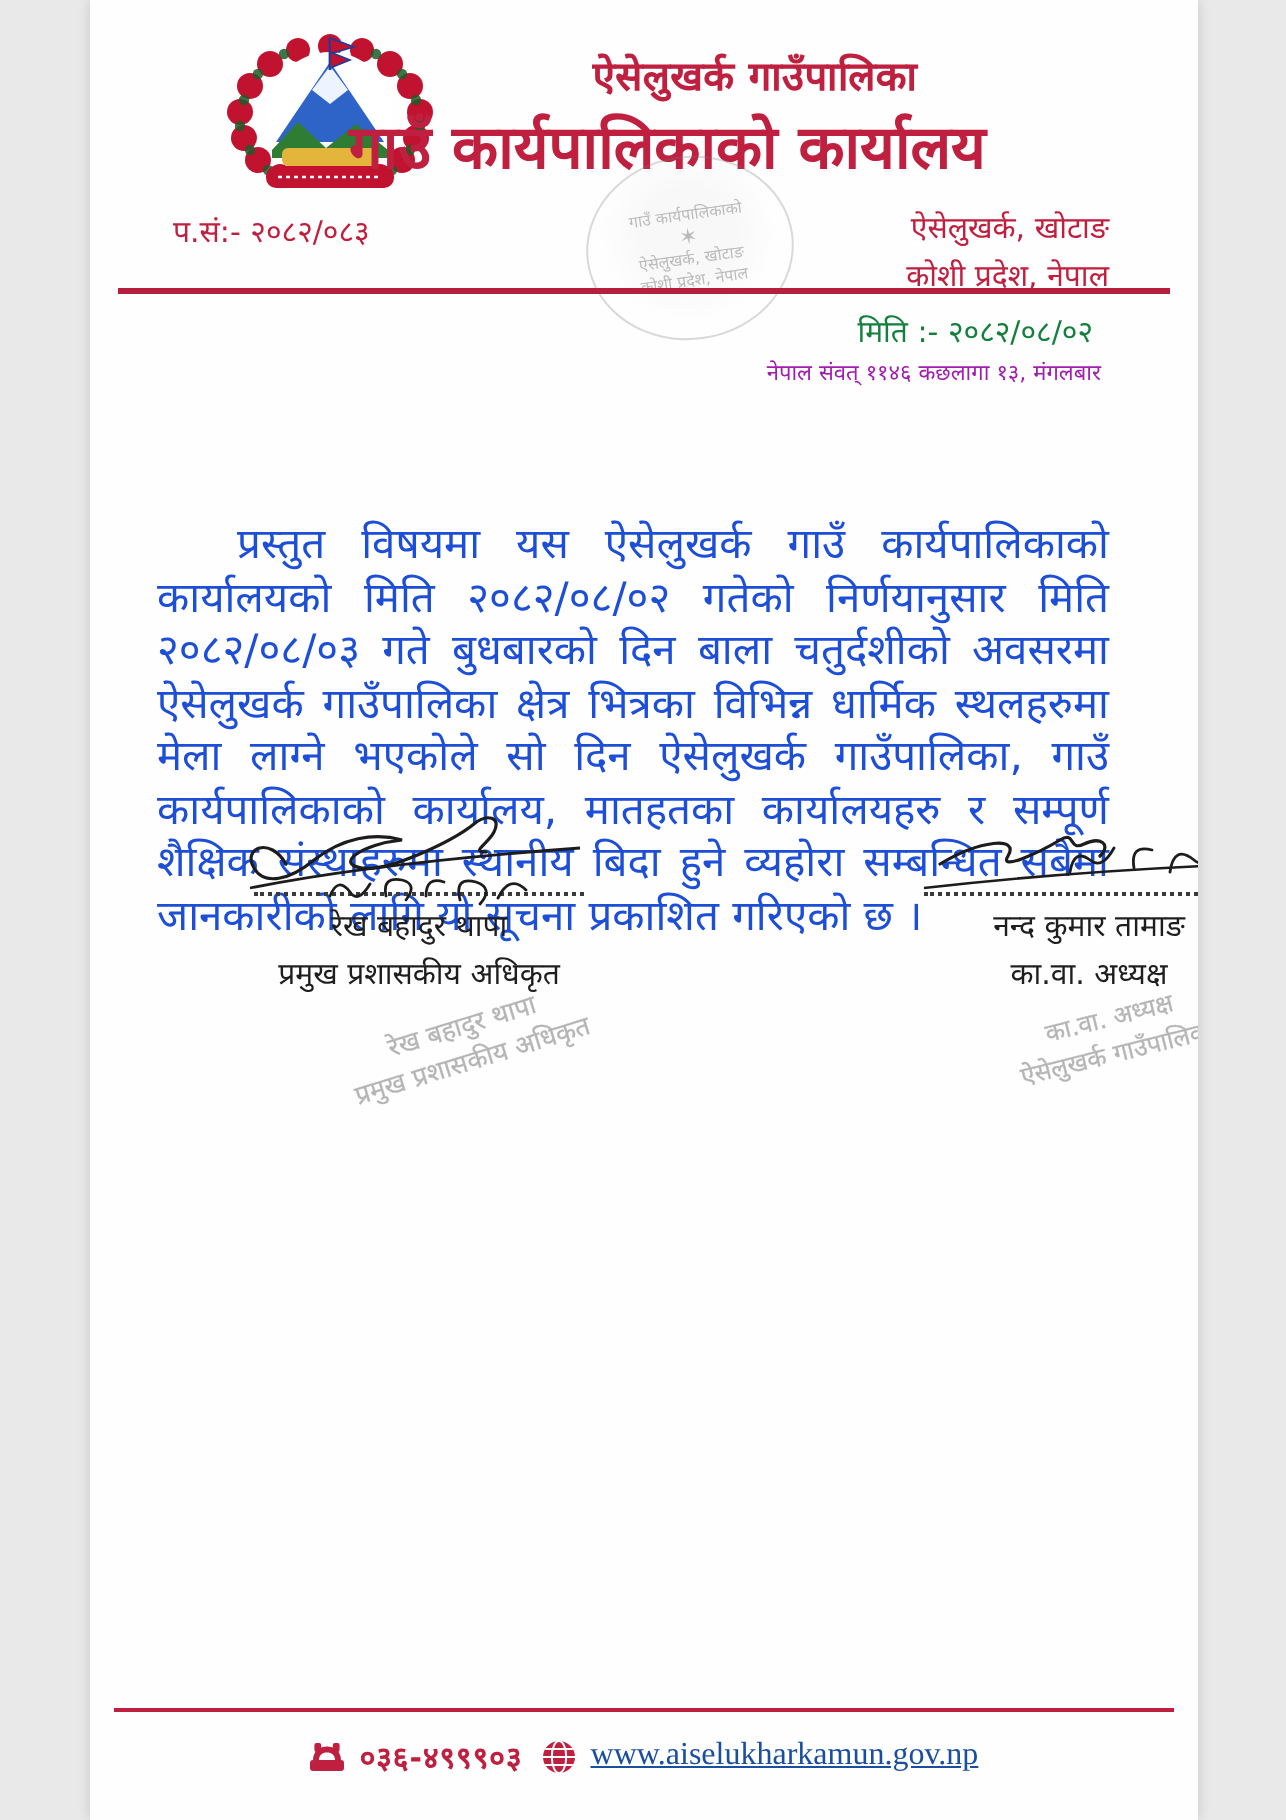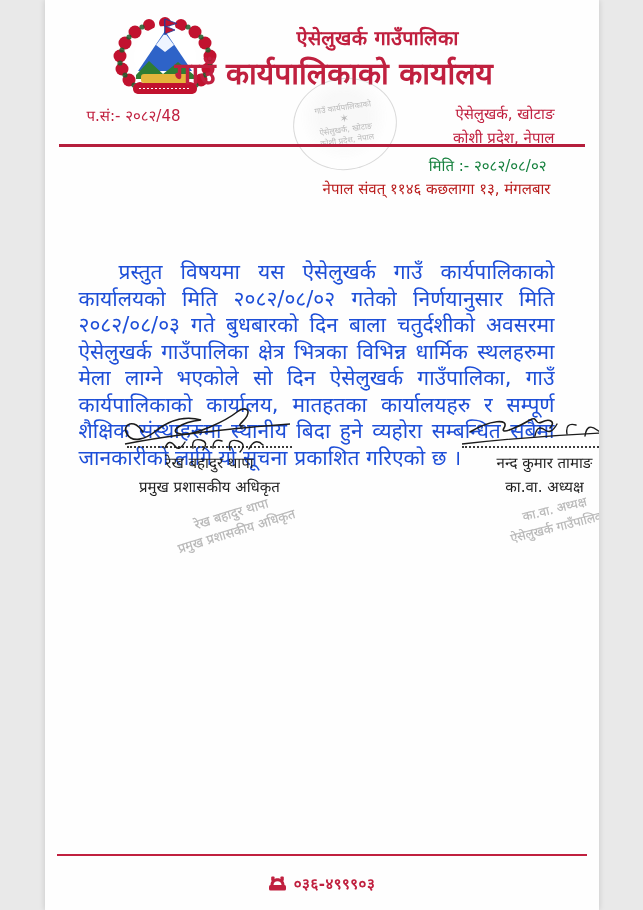--- a/index.html
+++ b/index.html
@@ -35,21 +35,21 @@
     opacity:.5; transform:rotate(-8deg);
     display:flex; flex-direction:column; align-items:center; justify-content:center;
     color:#777; font-size:8px; text-align:center; line-height:11px; padding:6px;
     background:radial-gradient(circle at 50% 42%, rgba(150,150,150,.12) 0 30%, transparent 60%);
   }
   .hdr-stamp .st-emb { font-size:11px; }
 
   .rule-top { position:absolute; left:14px; right:14px; top:144px; height:2.5px; background:#b51e3c; }
 
   .date-1 { position:absolute; right:52px; top:155px; font-size:15px; color:#15803d; }
-  .date-2 { position:absolute; right:48px; top:178px; font-size:15px; color:#b91c1c; }
+  .date-2 { position:absolute; right:48px; top:178px; font-size:11px; color:#a21caf; }
 
   
   .notice-title-wrap { position:absolute; left:0; right:0; top:210px; text-align:center; }
   .notice-title {
     display:inline-block; background:#101010; color:#ffffff;
     font-size:19px; font-weight:600; padding:4px 12px 5px; letter-spacing:.3px;
     box-shadow:0 0 3px rgba(0,0,0,.4);
   }
 
   
@@ -73,21 +73,21 @@
     text-align:center; line-height:18px; white-space:nowrap;
     -webkit-text-stroke:.2px #aaa;
   }
   .faint-stamp.fs-left  { left:128px; top:505px; transform:rotate(-17deg); }
   .faint-stamp.fs-right { left:462px; top:500px; transform:rotate(-14deg); font-size:12.5px; }
 
   
   .rule-bottom { position:absolute; left:12px; right:12px; top:854px; height:2px; background:#c0203f; }
   .footer-row {
     position:absolute; left:0; right:0; top:863px; height:30px;
-    display:flex; align-items:flex-end; justify-content:center; gap:10px;
+    display:flex; align-items:center; justify-content:center; gap:10px;
   }
   .f-item { display:flex; align-items:center; gap:7px; }
   .f-icon { display:block; }
   .f-phone { color:#c0203f; font-size:15px; font-weight:600; letter-spacing:.5px; }
   .f-link {
     font-family:"Liberation Serif", serif; font-size:16px;
     color:#1a4fa0; text-decoration:underline; cursor:pointer;
   }
 </style>
 </head>
@@ -143,21 +143,21 @@
     <polygon points="54,11 64,15 54,19" fill="#c1122f" stroke="#1a3f9e" stroke-width=".8"></polygon>
 
     <rect x="22" y="68" width="64" height="11" rx="5" fill="#c1122f"></rect>
     <line x1="28" y1="73.5" x2="80" y2="73.5" stroke="#ffffff" stroke-width="1.2" stroke-dasharray="2 2"></line>
   </svg>
 
   <div class="hdr-muni">ऐसेलुखर्क गाउँपालिका</div>
   <div class="hdr-office">गाउँ कार्यपालिकाको कार्यालय</div>
 
   <div class="refs">
-    <div>प.सं:- २०८२/48</div>
+    <div>प.सं:- २०८२/०८३</div>
   </div>
 
   <div class="addr">
     <div>ऐसेलुखर्क, खोटाङ</div>
     <div>कोशी प्रदेश, नेपाल</div>
   </div>
 
   <div class="hdr-stamp">
     <div>गाउँ कार्यपालिकाको</div>
     <div class="st-emb">✶</div>
@@ -211,15 +211,27 @@
       <svg class="f-icon" width="19" height="15" viewBox="0 0 19 15">
         <rect x="1" y="9" width="17" height="5.5" rx="1.5" fill="#c0203f"></rect>
         <path d="M2.5,9 C2.5,4.5 6,2.2 9.5,2.2 C13,2.2 16.5,4.5 16.5,9 L13.5,9 C13.5,6.5 11.8,5.2 9.5,5.2 C7.2,5.2 5.5,6.5 5.5,9 Z" fill="#c0203f"></path>
         <rect x="3.2" y="0.5" width="3.4" height="4.5" rx="1" fill="#c0203f"></rect>
         <rect x="12.4" y="0.5" width="3.4" height="4.5" rx="1" fill="#c0203f"></rect>
       </svg>
       <span class="f-phone">०३६-४९९९०३</span>
     </span>
 
 
+    <span class="f-item">
+      <svg class="f-icon" width="17" height="17" viewBox="0 0 17 17">
+        <circle cx="8.5" cy="8.5" r="8" fill="#c0203f"></circle>
+        <g stroke="#ffffff" stroke-width="1" fill="none">
+          <ellipse cx="8.5" cy="8.5" rx="3.6" ry="8"></ellipse>
+          <line x1="0.5" y1="8.5" x2="16.5" y2="8.5"></line>
+          <line x1="1.6" y1="4.5" x2="15.4" y2="4.5"></line>
+          <line x1="1.6" y1="12.5" x2="15.4" y2="12.5"></line>
+        </g>
+      </svg>
+      <a class="f-link">www.aiselukharkamun.gov.np</a>
+    </span>
 
   </div>
 </div>
 
 </body></html>

